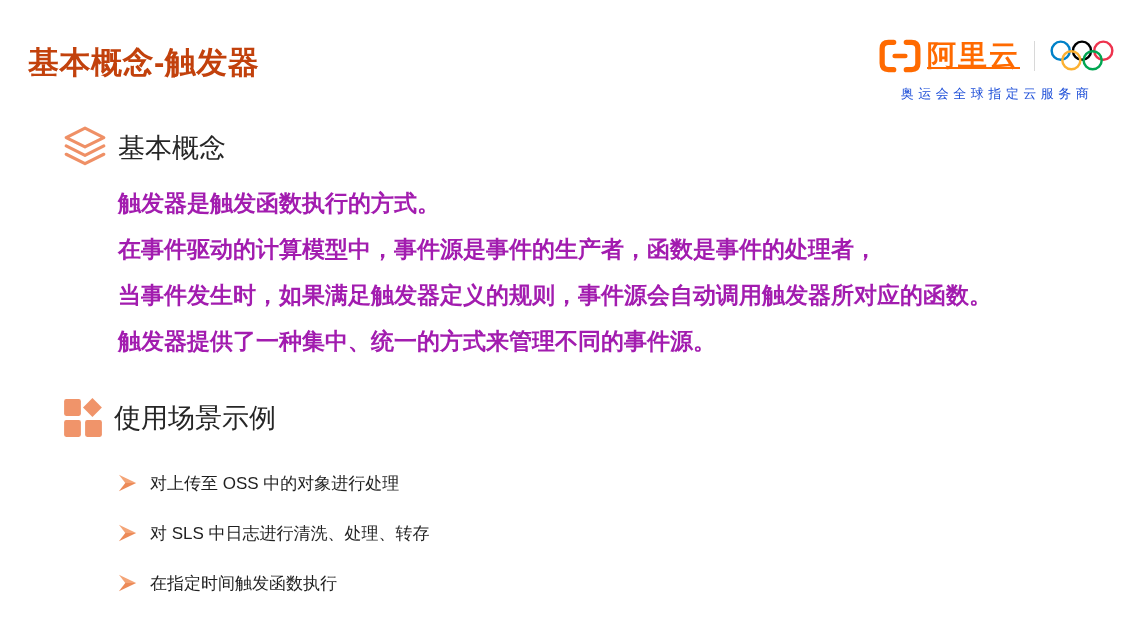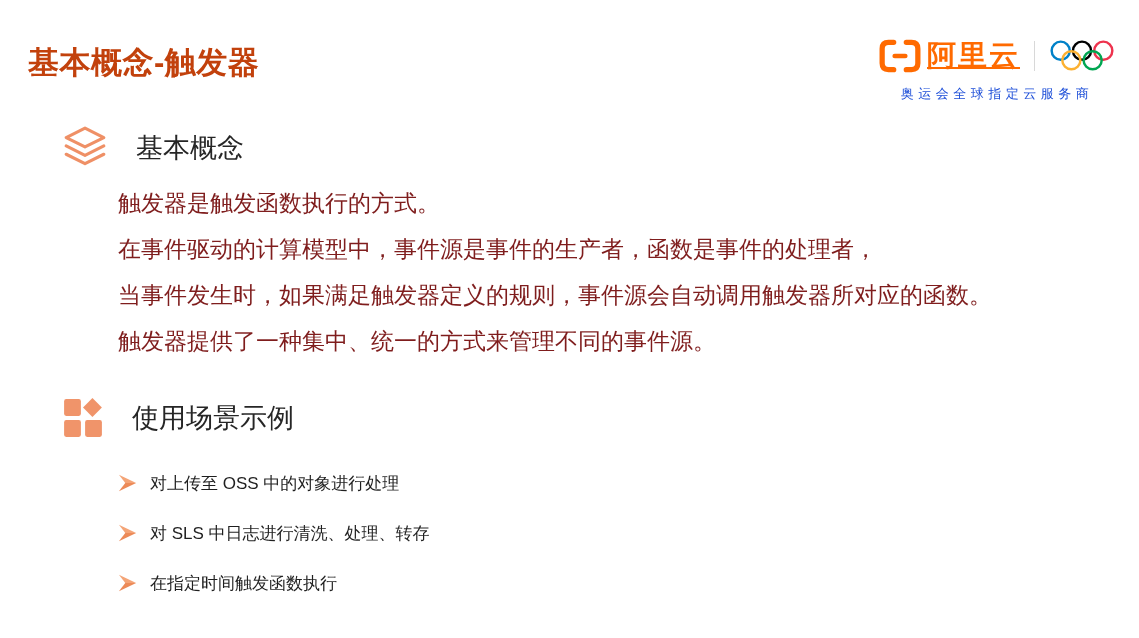--- a/index.html
+++ b/index.html
@@ -16,23 +16,23 @@
   .brand-row { display:flex; align-items:center; justify-content:flex-end; }
   .brand-name { font-size:29px; font-weight:bold; color:#FF6A00; letter-spacing:2px; margin-left:6px;text-decoration:underline; }
   .brand-divider { width:1px; height:30px; background:#d8d8d8; margin:0 14px; }
   .brand-tagline {
     margin-top:9px; font-size:13px; color:#1d4ed8; letter-spacing:4.5px; white-space:nowrap;
   }
   
   .section { position:absolute; left:62px; }
   .section-one { top:124px; }
   .section-two { top:394px; }
-  .section-head { display:flex; align-items:center; gap:28px; height:48px; }
+  .section-head { display:flex; align-items:center; gap:10px; height:48px; }
   .section-heading { font-size:27px; color:#262626; font-weight:400; }
-  .paragraphs { margin:8px 0 0 56px; font-size:23px; color:#7f1d1d; line-height:46px; }
+  .paragraphs { margin:8px 0 0 56px; font-size:23px; color:#a21caf; line-height:46px;font-weight:bold; }
   .bullets { margin:16px 0 0 56px; }
   .bullet-item { display:flex; align-items:center; gap:12px; height:50px; font-size:17px; color:#1f1f1f; }
   .icon-box { display:inline-flex; align-items:center; justify-content:center; }
 </style>
 </head>
 <body>
 
 <div class="slide">
 
   <h1 class="page-title">基本概念-触发器</h1>

